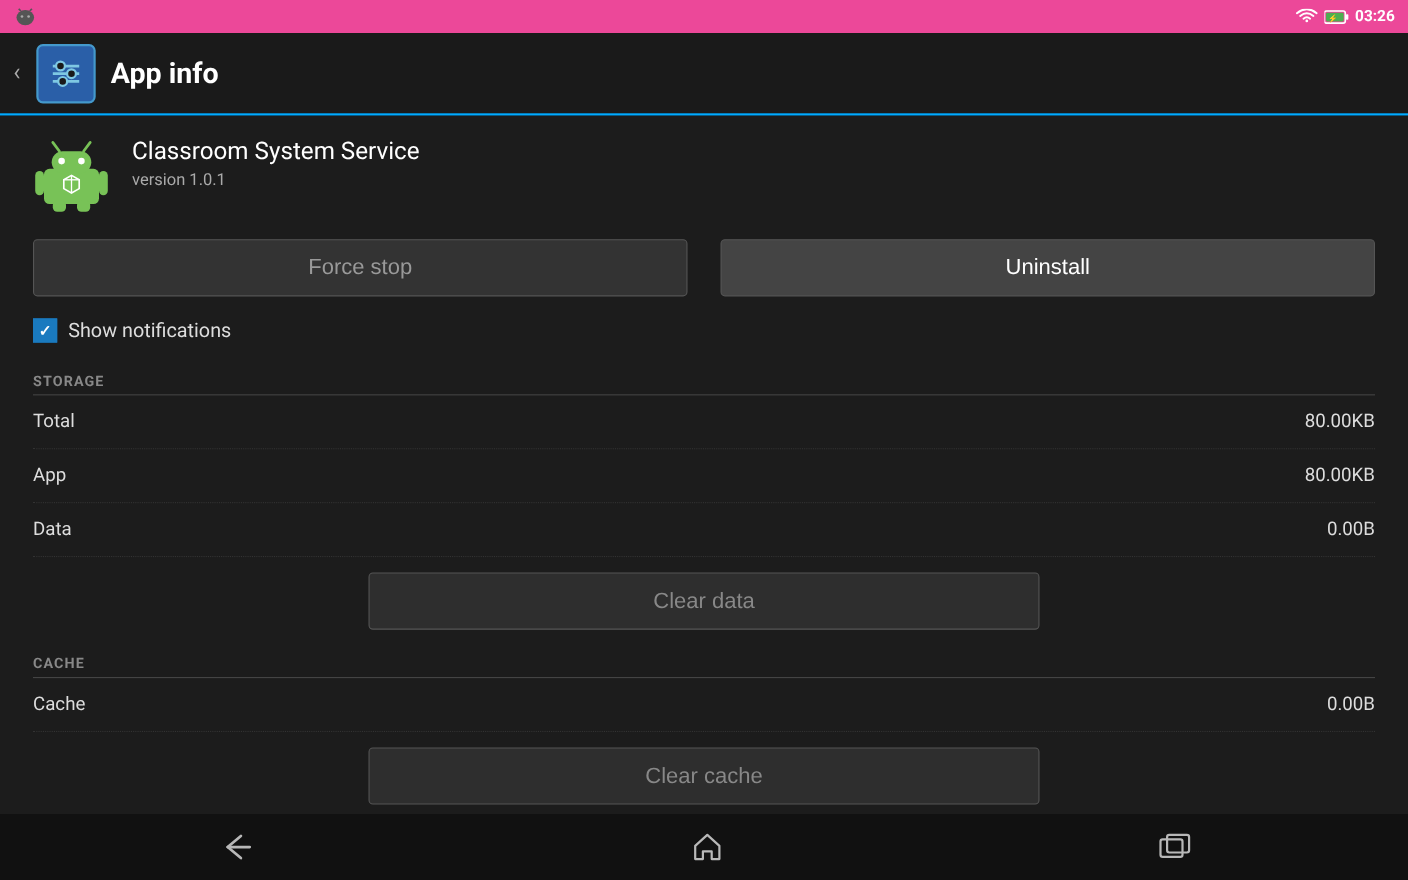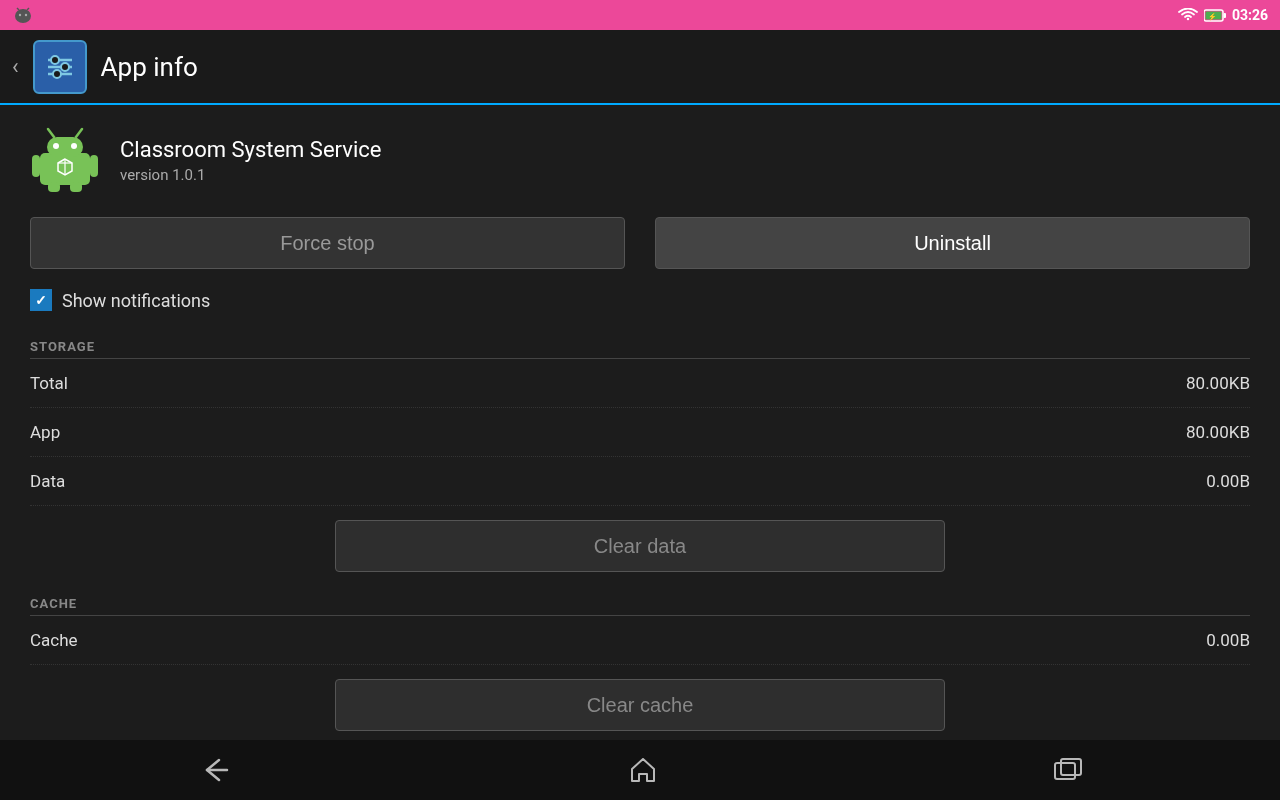--- a/index.html
+++ b/index.html
@@ -55,37 +55,37 @@
       height: 54px;
       background: #2a5fa8;
       border: 2px solid #4499cc;
       border-radius: 6px;
       display: flex;
       align-items: center;
       justify-content: center;
     }
     #app-bar-title {
       font-size: 26px;
-      font-weight: 400;
+      font-weight: 700;
       color: #fff;
     }
 
     
     #main-content {
       width: 100%;
       height: calc(800px - 30px - 75px - 60px);
       background: #1c1c1c;
       padding: 20px 30px;
       overflow-y: auto;
     }
 
     
     #app-header {
       display: flex;
-      align-items: center;
+      align-items: flex-start;
       gap: 20px;
       margin-bottom: 22px;
     }
     #app-name {
       font-size: 22px;
       color: #fff;
       font-weight: 400;
     }
     #app-version {
       font-size: 15px;

